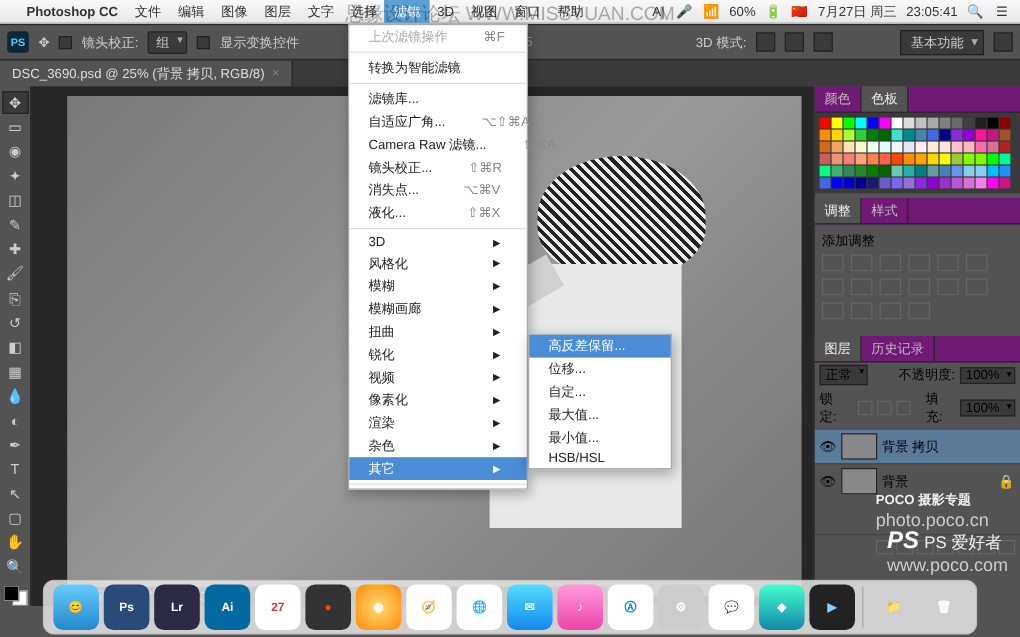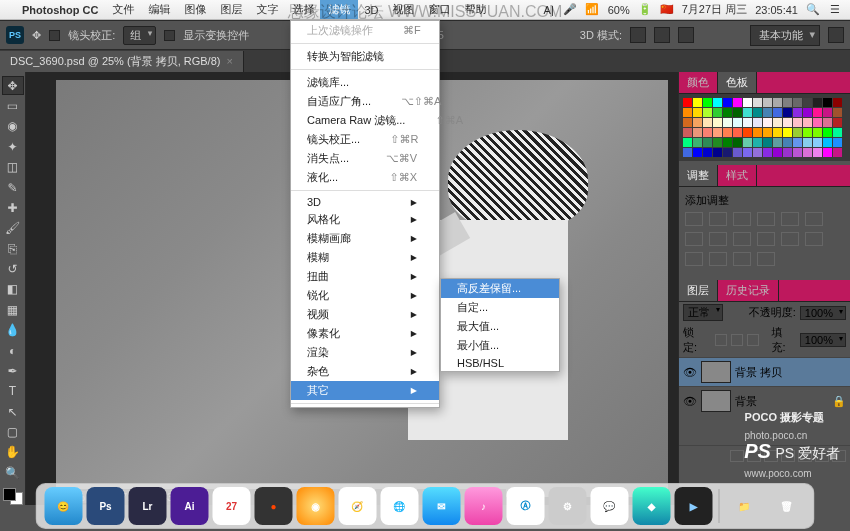--- a/index.html
+++ b/index.html
@@ -38,21 +38,21 @@
 .toolbox .swatch .bg{width:13px;height:13px;background:#fff;border:1px solid #888;position:absolute;bottom:0;right:0}
 
 .canvas{flex:1;background:#262626;position:relative;overflow:hidden}
 .canvas .img{position:absolute;left:30px;top:8px;right:10px;bottom:8px;background:linear-gradient(135deg,#7a7a7a 0%,#8a8a8a 30%,#9a9a9a 50%,#888 70%,#777 100%);display:flex;align-items:center;justify-content:center;filter:grayscale(1)}
 .canvas .img .kid{position:absolute;right:80px;top:50px;bottom:0;width:220px}
 .canvas .img .cap{position:absolute;top:0;right:0;width:140px;height:100px;background:repeating-linear-gradient(45deg,#eee,#eee 3px,#222 3px,#222 6px);border-radius:50% 50% 40% 40%}
 .canvas .img .body{position:absolute;top:90px;right:20px;width:160px;height:220px;background:#e8e8e8}
 .canvas .img .arm{position:absolute;top:100px;left:20px;width:80px;height:30px;background:#d0d0d0;transform:rotate(-30deg)}
 
 .panels{width:172px;background:#535353;border-left:1px solid #2a2a2a;display:flex;flex-direction:column}
-.panel-tabs{display:flex;background:#be185d;border-bottom:1px solid #222;font-size:10px;color:#bbb}
+.panel-tabs{display:flex;background:#701a75;border-bottom:1px solid #222;font-size:10px;color:#bbb}
 .panel-tabs .t{padding:3px 8px;border-right:1px solid #222}
 .panel-tabs .t.active{background:#535353;color:#eee}
 .swatches{display:grid;grid-template-columns:repeat(16,9px);grid-auto-rows:9px;gap:1px;padding:4px;background:#3a3a3a}
 .swatches div{background:var(--c)}
 .adjust{padding:6px;font-size:10px}
 .adjust .title{margin-bottom:4px}
 .adjust .icons{display:flex;flex-wrap:wrap;gap:6px;margin-bottom:4px}
 .adjust .icons span{width:18px;height:14px;border:1px solid #666;display:inline-block}
 .layers .row{display:flex;align-items:center;gap:4px;padding:2px 4px;font-size:10px}
 .layers .row .sel{background:#3a3a3a;border:1px solid #222;padding:0 12px 0 4px;position:relative;flex:0 0 auto}
@@ -79,21 +79,21 @@
 .menu1{top:20px;left:290px;width:150px}
 .menu3{top:278px;left:440px;width:120px}
 
 .dock{position:absolute;bottom:2px;left:50%;transform:translateX(-50%);height:46px;background:rgba(230,230,230,.85);border-radius:10px;display:flex;align-items:center;padding:0 8px;gap:4px;border:1px solid rgba(0,0,0,.1)}
 .dock .app{width:38px;height:38px;border-radius:8px;display:flex;align-items:center;justify-content:center;color:#fff;font-size:10px;font-weight:bold}
 .dock .sep{width:1px;height:34px;background:rgba(0,0,0,.2);margin:0 2px}
 
 .wm1{position:absolute;top:2px;left:50%;transform:translateX(-50%);color:rgba(0,0,0,.3);font-size:16px;z-index:200}
 .wm2{position:absolute;bottom:50px;right:8px;color:rgba(255,255,255,.9);font-size:16px;z-index:50}
 .wm2 .big{font-size:20px;font-weight:bold;font-style:italic;color:#fff}
-.wm2 .sub{font-size:10px;color:#ccc}
+.wm2 .sub{font-size:15px;color:#ccc}
 </style>
 </head>
 <body>
 
 <div class="wm1">思缘设计论坛  WWW.MISSYUAN.COM</div>
 
 <div class="macmenubar">
   <div class="left">
     <span class="apple"></span>
     <span class="app">Photoshop CC</span>
@@ -407,24 +407,24 @@
       <span class="sc">⇧⌘X</span>
     </div>
     <div class="sep"></div>
     <div class="mi arrow">
       <span>3D</span>
     </div>
     <div class="mi arrow">
       <span>风格化</span>
     </div>
     <div class="mi arrow">
+      <span>模糊</span>
+    </div>
+    <div class="mi arrow">
       <span>模糊画廊</span>
-    </div>
-    <div class="mi arrow">
-      <span>模糊</span>
     </div>
     <div class="mi arrow">
       <span>扭曲</span>
     </div>
     <div class="mi arrow">
       <span>锐化</span>
     </div>
     <div class="mi arrow">
       <span>视频</span>
     </div>
@@ -438,40 +438,41 @@
       <span>杂色</span>
     </div>
     <div class="mi hl arrow">
       <span>其它</span>
     </div>
     <div class="sep"></div>
   </div>
 
 <div class="menu menu3" id="menu3">
     <div class="mi hl">高反差保留...</div>
+    <div class="mi">位移...</div>
     <div class="mi">自定...</div>
     <div class="mi">最大值...</div>
     <div class="mi">最小值...</div>
     <div class="mi">HSB/HSL</div>
   </div>
 
 <div class="wm2" style="bottom:88px;right:26px">
   <span style="font-weight:bold">POCO 摄影专题</span><br>
   <span class="sub">photo.poco.cn</span>
 </div>
 <div class="wm2" style="bottom:50px;right:10px">
   <span class="big">PS</span> <span style="font-size:14px">PS 爱好者</span><br>
   <span class="sub">www.poco.com</span>
 </div>
 
 <div class="dock">
   <div class="app" style="background:linear-gradient(#6cf,#28c)">😊</div>
   <div class="app" style="background:#2a4a7a">Ps</div>
   <div class="app" style="background:#2a2a44">Lr</div>
-  <div class="app" style="background:#4c1d95">Ai</div>
+  <div class="app" style="background:#0369a1">Ai</div>
   <div class="app" style="background:#fff;color:#d33">27</div>
   <div class="app" style="background:#333;color:#ff4400">●</div>
   <div class="app" style="background:radial-gradient(#fd7,#f80)">◉</div>
   <div class="app" style="background:#fff;color:#1e88e5">🧭</div>
   <div class="app" style="background:#fff">🌐</div>
   <div class="app" style="background:linear-gradient(#5df,#18e)">✉</div>
   <div class="app" style="background:linear-gradient(#f9d,#e4a)">♪</div>
   <div class="app" style="background:#fff;color:#08c">Ⓐ</div>
   <div class="app" style="background:#ccc">⚙</div>
   <div class="app" style="background:#fff;color:#5a5">💬</div>

